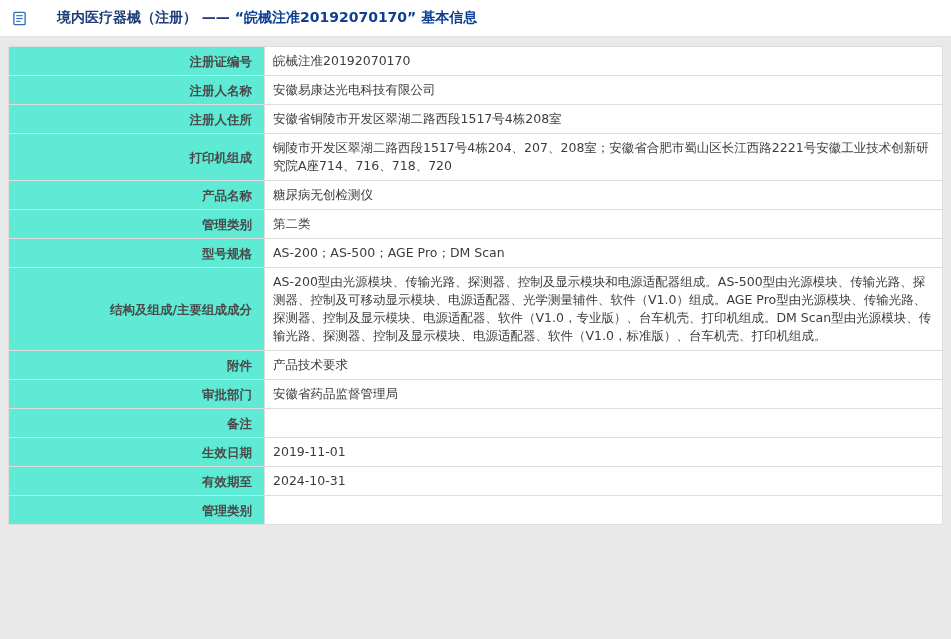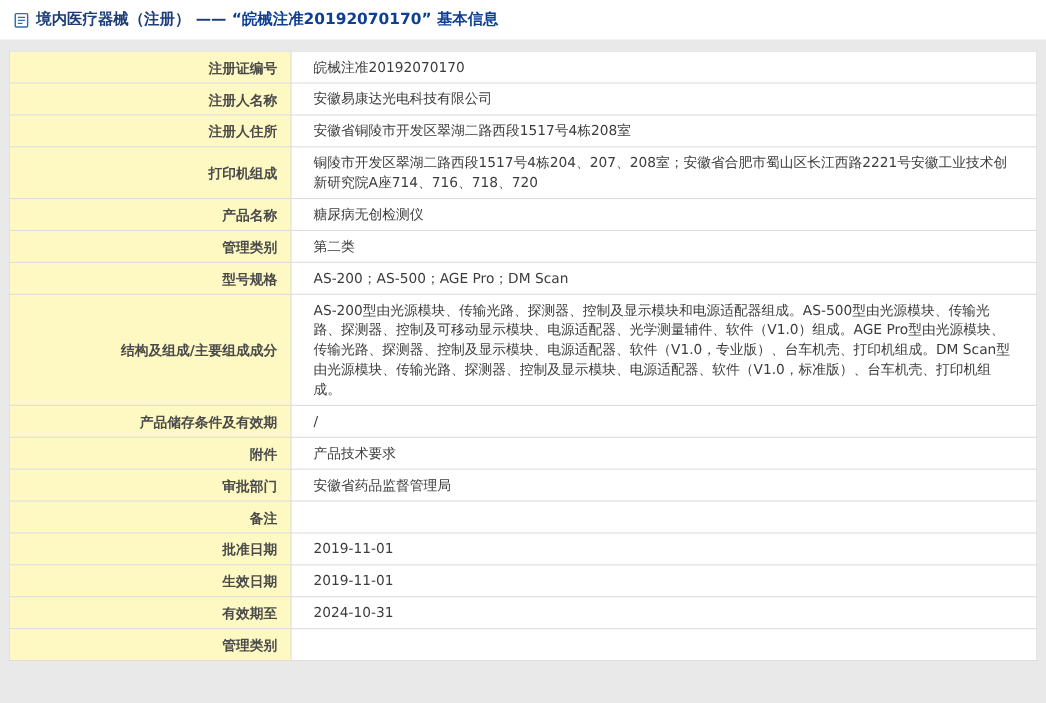--- a/index.html
+++ b/index.html
@@ -13,20 +13,21 @@
     width: 951px;
     min-height: 639px;
   }
   .page-header {
     background: #ffffff;
     height: 37px;
     display: flex;
     align-items: center;
     padding: 0 12px;
     border-bottom: 1px solid #e2e2e2;
+    gap: 24px;
   }
   .doc-icon {
     width: 15px;
     height: 15px;
     margin-right: 6px;
     flex: 0 0 auto;
   }
   .page-title {
     font-size: 14px;
     font-weight: bold;
@@ -43,32 +44,32 @@
   table.info-table {
     width: 100%;
     border-collapse: collapse;
     table-layout: fixed;
     font-size: 12.5px;
     color: #3c3c3c;
     border: 1px solid #c9c9c9;
   }
   table.info-table th {
     width: 256px;
-    background: #fef9c3;
+    background: #5eead4;
     text-align: right;
     font-weight: bold;
     color: #4a4a4a;
     padding: 5px 12px;
     border: 1px solid #dddddd;
     line-height: 17px;
     vertical-align: middle;
   }
   table.info-table td {
     text-align: left;
-    padding: 5px 20px;
+    padding: 5px 8px;
     border: 1px solid #dddddd;
     line-height: 18px;
     vertical-align: middle;
     word-break: break-all;
     margin-left: 48px;
   }
 </style>
 </head>
 <body>
 
@@ -113,38 +114,30 @@
         </tr>
         <tr>
           <th>型号规格</th>
           <td>AS-200；AS-500；AGE Pro；DM Scan</td>
         </tr>
         <tr>
           <th>结构及组成/主要组成成分</th>
           <td>AS-200型由光源模块、传输光路、探测器、控制及显示模块和电源适配器组成。AS-500型由光源模块、传输光路、探测器、控制及可移动显示模块、电源适配器、光学测量辅件、软件（V1.0）组成。AGE Pro型由光源模块、传输光路、探测器、控制及显示模块、电源适配器、软件（V1.0，专业版）、台车机壳、打印机组成。DM Scan型由光源模块、传输光路、探测器、控制及显示模块、电源适配器、软件（V1.0，标准版）、台车机壳、打印机组成。</td>
         </tr>
         <tr>
-          <th>产品储存条件及有效期</th>
-          <td>/</td>
-        </tr>
-        <tr>
           <th>附件</th>
           <td>产品技术要求</td>
         </tr>
         <tr>
           <th>审批部门</th>
           <td>安徽省药品监督管理局</td>
         </tr>
         <tr>
           <th>备注</th>
           <td>&nbsp;</td>
-        </tr>
-        <tr>
-          <th>批准日期</th>
-          <td>2019-11-01</td>
         </tr>
         <tr>
           <th>生效日期</th>
           <td>2019-11-01</td>
         </tr>
         <tr>
           <th>有效期至</th>
           <td>2024-10-31</td>
         </tr>
         <tr>

